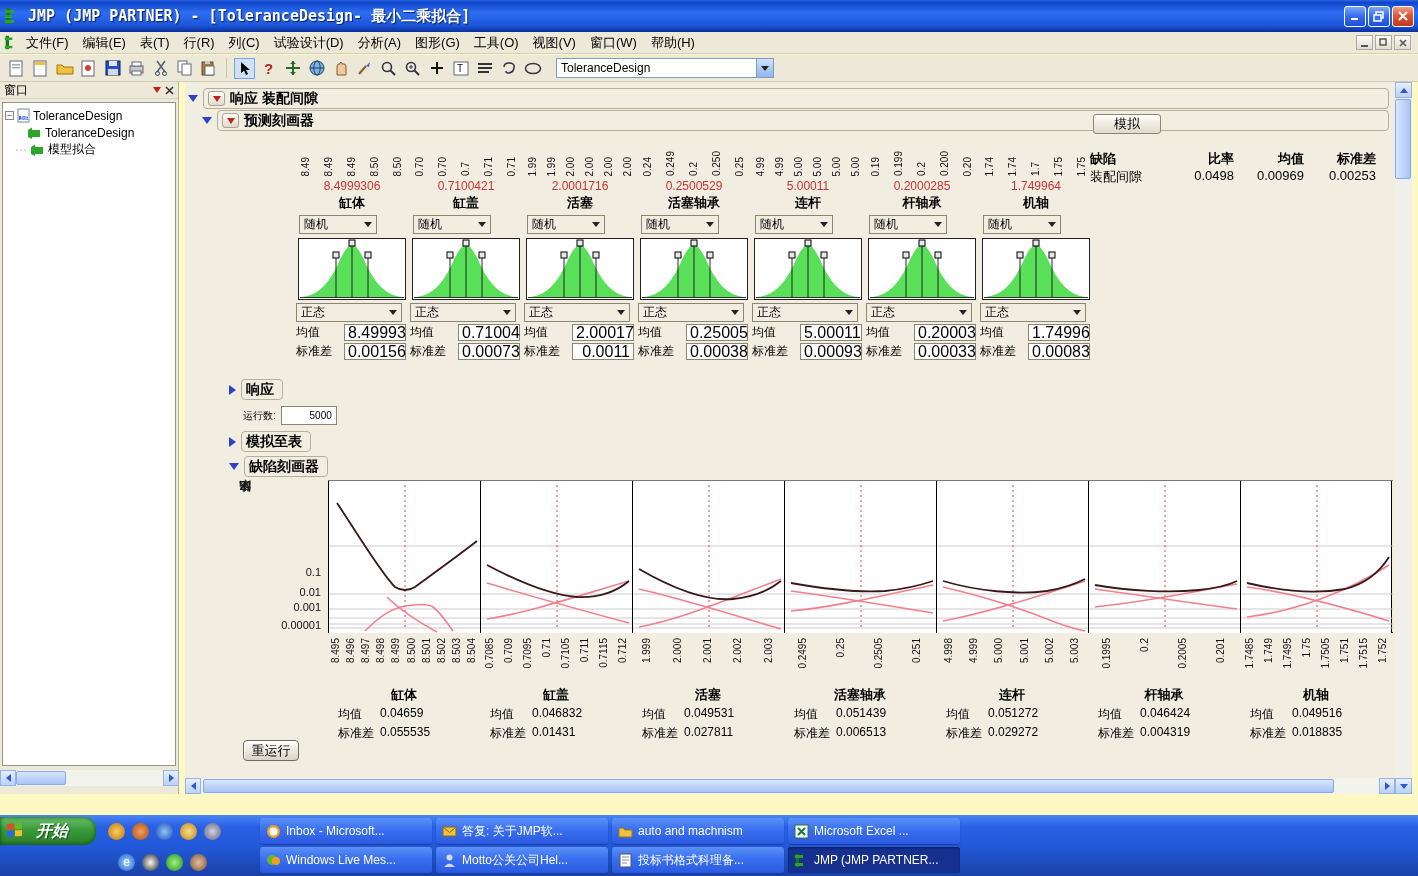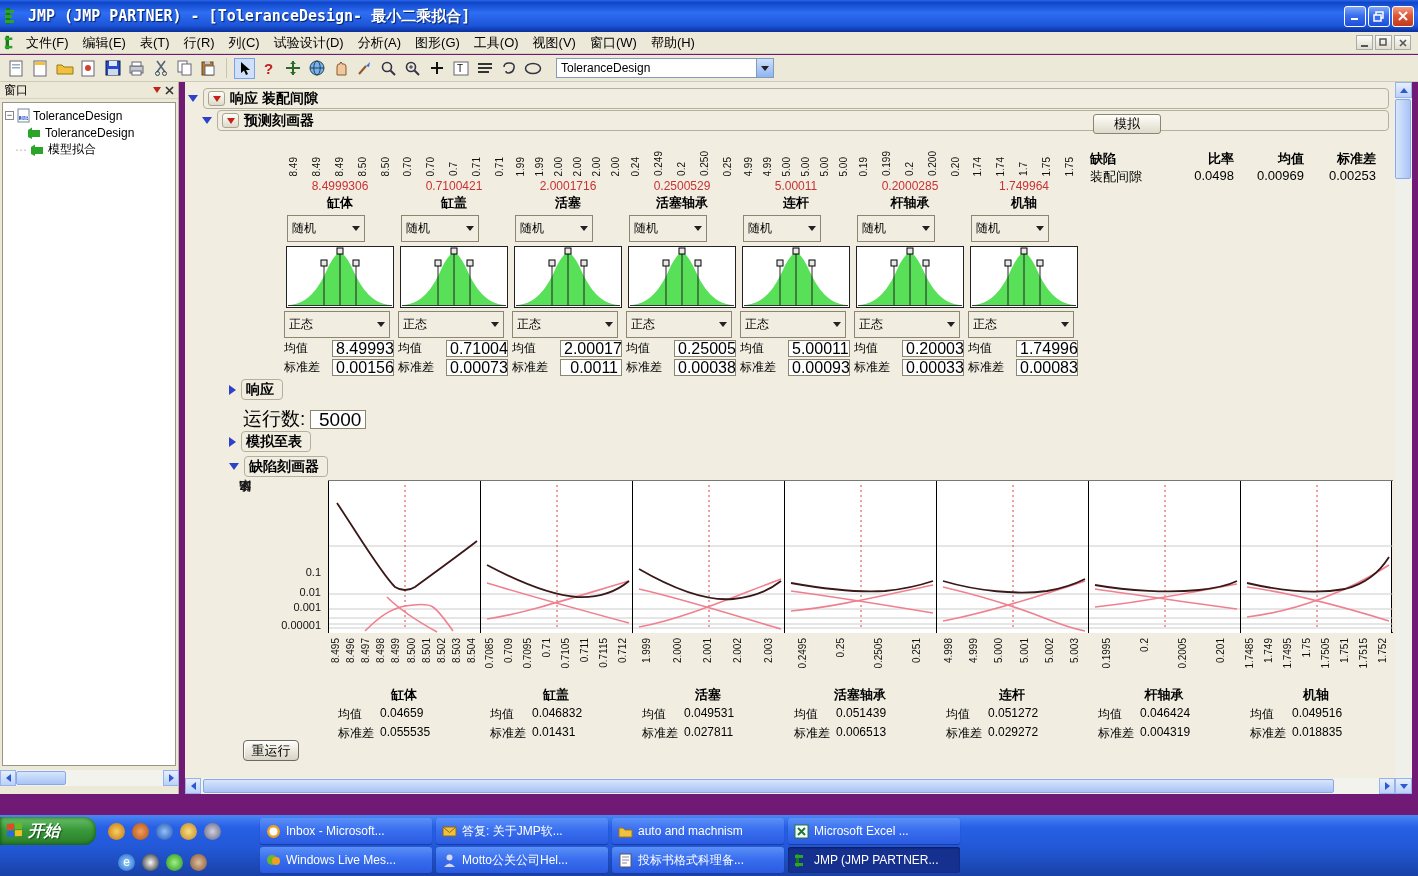--- a/index.html
+++ b/index.html
@@ -1,17 +1,17 @@
 <!DOCTYPE html>
 <html><head>
 <meta charset="utf-8">
 <style>
   html,body{margin:0;padding:0;background:#555;}
   *{box-sizing:border-box;font-family:"Liberation Sans",sans-serif;}
-  .screen{position:relative;width:1418px;height:876px;background:#701a75;overflow:hidden;}
+  .screen{position:relative;width:1418px;height:876px;background:#fef9c3;overflow:hidden;}
 
   
   .titlebar{position:absolute;left:0;top:0;width:100%;height:32px;
     background:linear-gradient(180deg,#2a65e8 0%,#0f46c8 8%,#2e6ef3 40%,#1c55d8 80%,#0a2f9a 100%);
     display:flex;align-items:center;padding:0 4px;color:#fff;}
   .titlebar .title{font-family:"DejaVu Sans Mono",monospace;font-weight:bold;font-size:15px;
     text-shadow:1px 1px 1px #05216b;margin-left:6px;white-space:nowrap;}
   .win-btns{margin-left:auto;display:flex;gap:2px;}
   .wbtn{width:22px;height:21px;border:1px solid #fff;border-radius:3px;display:flex;align-items:center;justify-content:center;
     background:linear-gradient(180deg,#7da8f8,#3a6ef0 45%,#1c4ed8);}
@@ -56,24 +56,24 @@
   
   .content{position:absolute;left:185px;top:82px;width:1210px;height:712px;background:#f1eee1;overflow:hidden;}
   .tri-down{width:0;height:0;border-left:5px solid transparent;border-right:5px solid transparent;border-top:7px solid #2f41c8;}
   .tri-right{width:0;height:0;border-top:5px solid transparent;border-bottom:5px solid transparent;border-left:7px solid #2f41c8;}
   .redtri-btn{width:17px;height:15px;border:1px solid #a8a48f;border-radius:3px;background:linear-gradient(#fffef8,#dedacb);
     display:flex;align-items:center;justify-content:center;flex:none;}
   .rtri{width:0;height:0;border-left:4px solid transparent;border-right:4px solid transparent;border-top:6px solid #c22218;}
   .hdr{position:absolute;display:flex;align-items:center;gap:5px;}
   .obox{border:1px solid #b4b09b;border-radius:4px;height:21px;display:flex;align-items:center;gap:5px;
     padding:0 8px 0 4px;font-weight:bold;font-size:14px;background:transparent;}
-  .combo{background:#f1eee1;border:1px solid #8a8672;height:27px;display:flex;align-items:center;
+  .combo{background:#f1eee1;border:1px solid #8a8672;height:19px;display:flex;align-items:center;
     justify-content:space-between;padding:0 4px;font-size:12px;}
   .carr{width:0;height:0;border-left:4px solid transparent;border-right:4px solid transparent;border-top:5px solid #222;}
-  .pcol{position:absolute;top:46px;width:114px;}
+  .pcol{position:absolute;top:46px;width:114px;margin-left:12px;}
   .pticks{display:flex;justify-content:space-around;align-items:flex-end;height:48px;overflow:hidden;}
   .vtick{writing-mode:vertical-rl;transform:rotate(180deg);font-size:10px;color:#111;line-height:10px;}
   .pval{margin-top:3px;text-align:center;color:#c83232;font-size:12px;}
   .pname{text-align:center;font-weight:bold;font-size:13px;margin-top:1px;}
   .pcombo{width:78px;margin:3px 0 0 4px;}
   .hist{margin:4px 0 0 3px;width:108px;height:62px;background:#fff;border:1px solid #222;}
   .ncombo{width:106px;margin:3px 0 0 1px;}
   .statline{display:flex;align-items:center;margin:2px 0 0 1px;font-size:12px;gap:4px;}
   .statline .sval{width:62px;height:17px;background:#fff;border:1px solid #8a8672;text-align:right;padding:0 3px;font-size:16px;line-height:16px;}
   .statline .slab{width:44px;}
@@ -107,21 +107,21 @@
     border:1px solid #88a8e8;border-radius:2px;}
   .hscroll{position:absolute;left:185px;top:778px;width:1210px;height:16px;display:flex;background:#f0f0ea;}
   .statusbar{position:absolute;left:0;top:794px;width:100%;height:21px;background:#ece9d8;border-top:1px solid #fff;font-size:11px;}
   .numbox{position:absolute;right:4px;top:3px;width:34px;height:16px;border:1px solid #aaa;border-top-color:#888;border-left-color:#888;
     text-align:center;line-height:15px;background:#ece9d8;}
 
   
   .taskbar{position:absolute;left:0;top:815px;width:100%;height:61px;
     background:linear-gradient(180deg,#4a86f4 0%,#2760e6 20%,#2258d6 55%,#1941a5 100%);}
   .startbtn{position:absolute;left:0;top:2px;width:96px;height:28px;border-radius:0 12px 12px 0;
-    background:linear-gradient(180deg,#6cc26c,#3a9a3a 45%,#2a7d2a);display:flex;align-items:center;gap:4px;padding:0 10px 0 6px;
+    background:linear-gradient(180deg,#6cc26c,#3a9a3a 45%,#2a7d2a);display:flex;align-items:center;gap:12px;padding:0 10px 0 6px;
     box-shadow:0 0 4px #0a4a0a inset;}
   .startbtn .stxt{color:#fff;font-weight:bold;font-style:italic;font-size:16px;text-shadow:1px 1px 1px #14501a;}
   .flag{width:18px;height:16px;display:inline-block;}
   .ql{position:absolute;display:flex;gap:7px;align-items:center;}
   .qicon{width:17px;height:17px;border-radius:50%;display:inline-block;}
   .taskbtn{position:absolute;height:26px;width:172px;border-radius:3px;display:flex;align-items:center;gap:5px;padding:0 6px;
     background:linear-gradient(180deg,#5a90f6,#3a6ff0 45%,#2a5ae0);box-shadow:0 1px 1px #1a3aa0;color:#fff;
     font-size:12px;font-family:"DejaVu Sans Mono",monospace;white-space:nowrap;overflow:hidden;}
   .taskbtn.active{background:#16308f;box-shadow:0 1px 2px #0a1a60 inset;}
   .tbicon{width:15px;height:15px;flex:none;display:inline-block;}
@@ -675,21 +675,21 @@
         <span class="c4">0.00253</span>
       </div>
     </div>
 
     <div class="hdr" style="left:44px;top:297px">
       <span class="tri-right"></span>
       <div class="obox">
           <span>响应</span>
         </div>
     </div>
-    <div class="hdr" style="left:58px;top:324px;font-size:19px">
+    <div class="hdr" style="left:58px;top:324px;font-size:10px">
       <span>运行数:</span>
       <span style="display:inline-block;width:56px;height:19px;background:#fff;border:1px solid #8a8672;text-align:right;padding:0 4px;line-height:18px">5000</span>
     </div>
     <div class="hdr" style="left:44px;top:349px">
       <span class="tri-right"></span>
       <div class="obox">
           <span>模拟至表</span>
         </div>
     </div>
     <div class="hdr" style="left:44px;top:374px">

